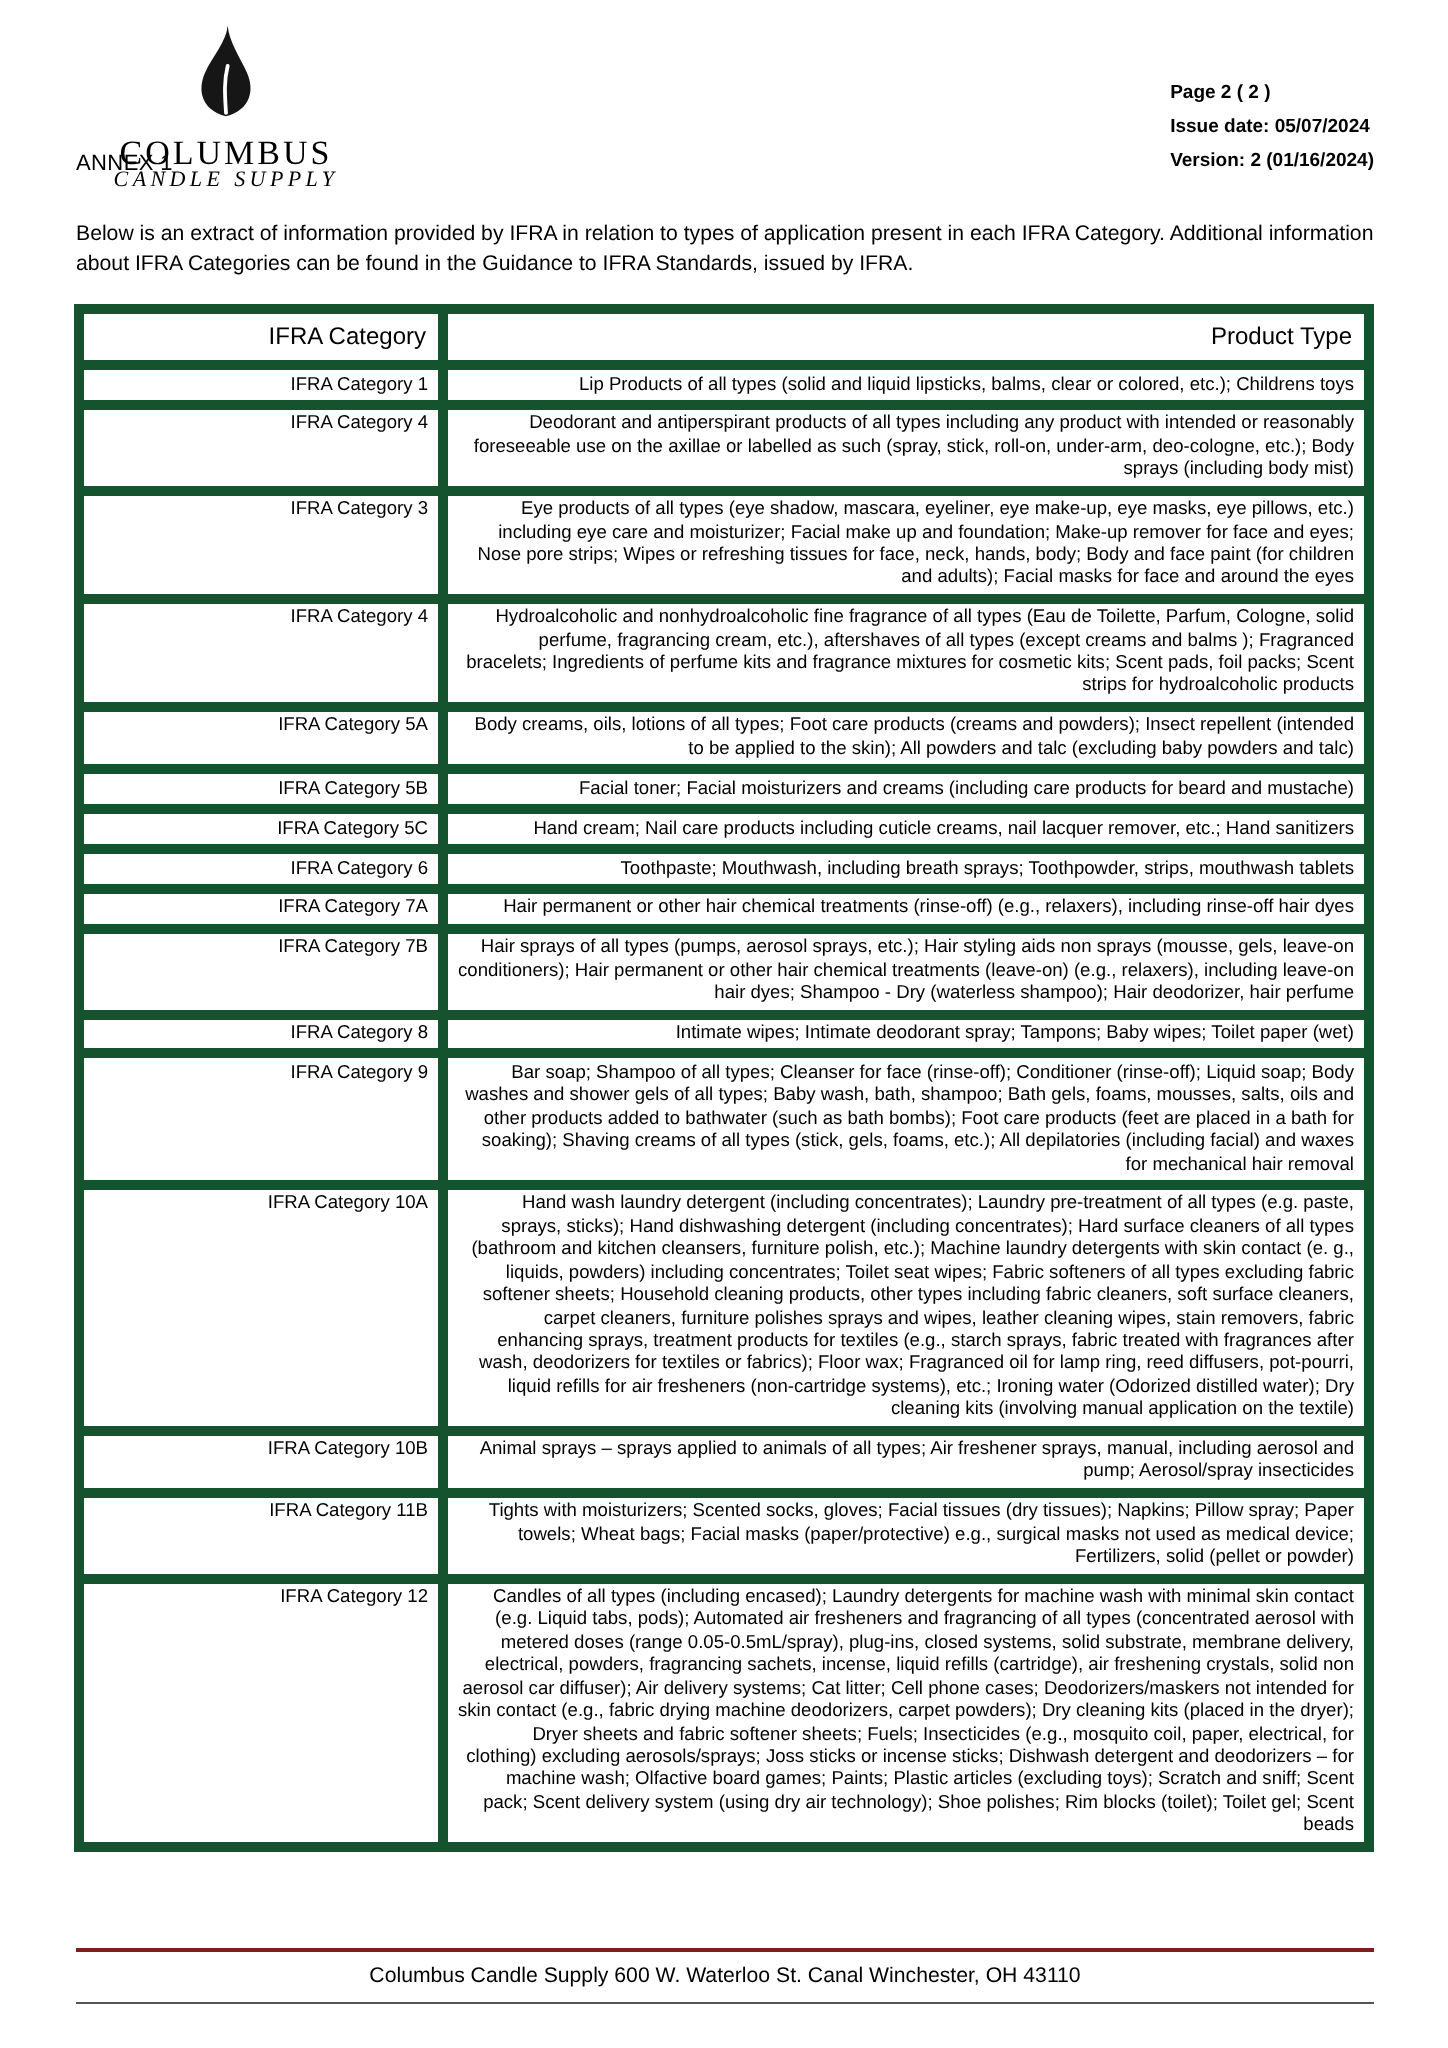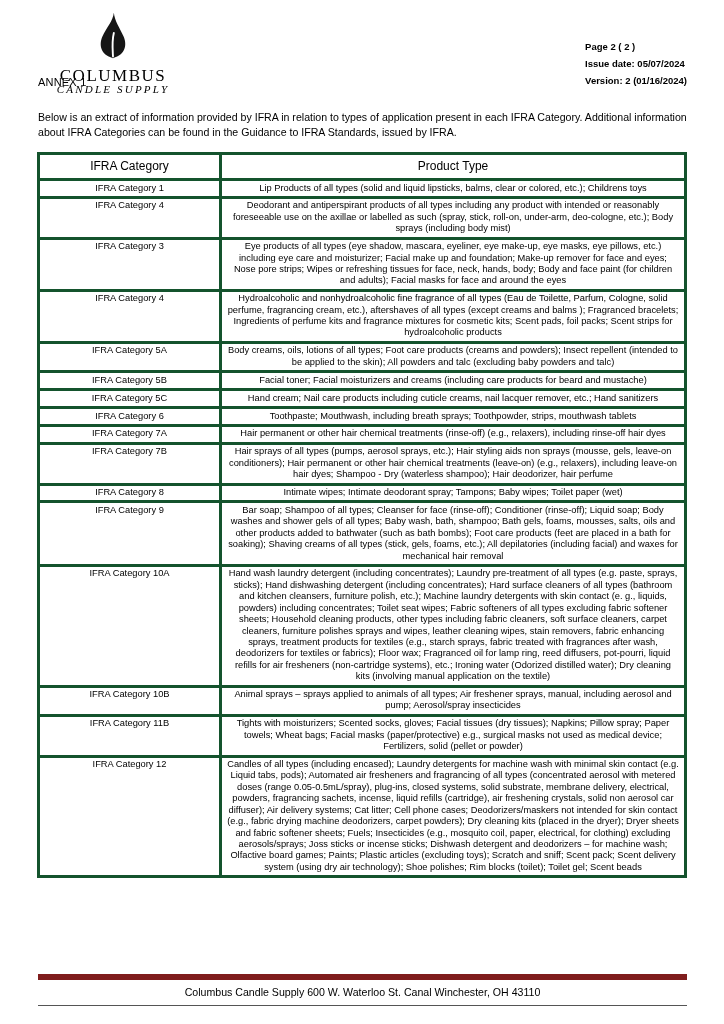--- a/index.html
+++ b/index.html
@@ -39,39 +39,39 @@
   .intro {
     position:absolute; top:110px; left:38px; width:650px;
     font-size:10.6px; line-height:14.5px;
   }
 
   .ifra-table {
     position:absolute; top:152px; left:37px; width:650px;
     border-collapse:collapse; table-layout:fixed;
   }
   .ifra-table th, .ifra-table td {
-    border:3px solid #14532d;
+    border:5px solid #14532d;
     vertical-align:top;
-    text-align:center;
+    text-align:right;
     box-sizing:border-box;
   }
   .ifra-table th {
     font-weight:normal; font-size:12px;
     padding:4px 6px 5px 6px;
   }
   .ifra-table td {
     font-size:9.3px; line-height:11.4px;
     padding:1.5px 5px 2px 5px;
   }
   .col-cat { width:182px; }
   .cat-cell { white-space:nowrap; }
 
   .footer {
     position:absolute; left:38px; right:37px; top:974px;
-    border-top:6px solid #7f1d1d; border-bottom:1px solid #555;
+    border-top:2px solid #7f1d1d; border-bottom:1px solid #555;
     text-align:center; font-size:10.6px;
     padding:6px 0 7px 0;
   }
 </style>
 </head>
 <body>
 
 <div class="page">
 
   <div class="header">

